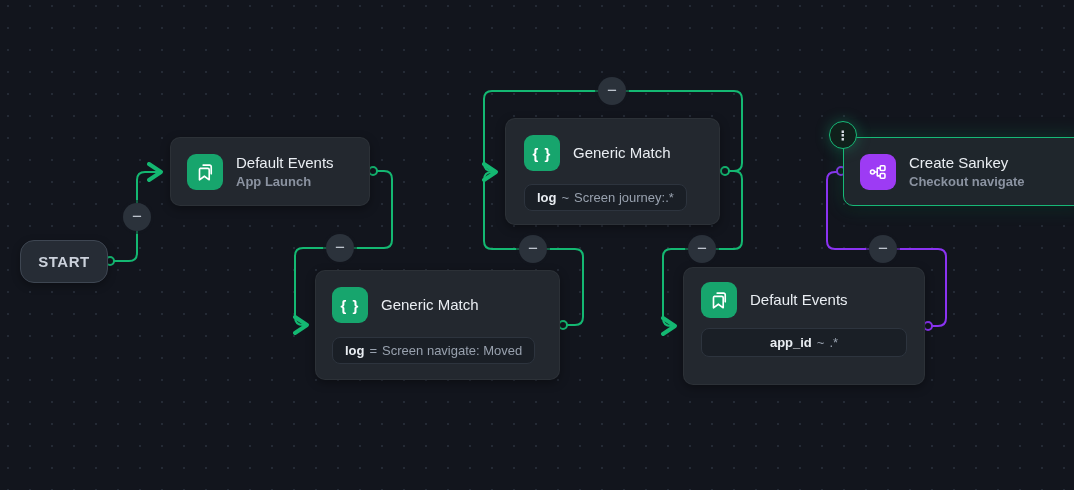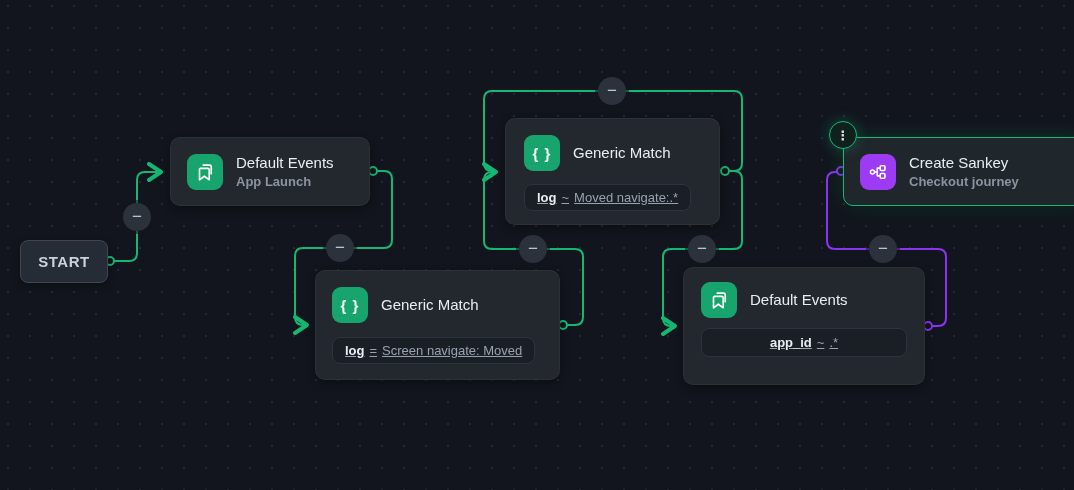--- a/index.html
+++ b/index.html
@@ -31,30 +31,30 @@
   }
   .icon-green  { background: #17a56d; }
   .icon-purple { background: #9d3bf4; }
   .braces { color: #ffffff; font-size: 15px; font-weight: 700; letter-spacing: 1px; }
   .node-title { font-size: 15px; font-weight: 500; color: #e9edf2; line-height: 20px; white-space: nowrap; }
   .node-sub   { font-size: 13px; font-weight: 700; color: #8b93a1; line-height: 17px; white-space: nowrap; }
 
   .pill {
     display: inline-flex; align-items: center; gap: 5px; box-sizing: border-box;
     background: #1a1f26; border: 1px solid #2d343e; border-radius: 8px;
-    padding: 5px 12px; font-size: 13px; color: #98a1ae; white-space: nowrap; text-decoration: underline;
+    padding: 5px 12px; font-size: 13px; color: #98a1ae; white-space: nowrap;
   }
   .pill .k { color: #e9edf2; font-weight: 700; }
   .pill-full { width: 100%; justify-content: center; }
 
   
   .start-node {
     position: absolute; left: 20px; top: 240px; width: 88px; height: 43px;
     box-sizing: border-box; background: #262c35; border: 1px solid #3e4652;
-    border-radius: 8px; display: flex; align-items: center; justify-content: center;
+    border-radius: 14px; display: flex; align-items: center; justify-content: center;
     box-shadow: 0 3px 8px rgba(0,0,0,0.3);
   }
   .start-label { font-size: 15px; font-weight: 600; letter-spacing: 0.5px; color: #ccd2dc; }
 
   
   .n-de1 { left: 170px; top: 137px; width: 200px; height: 69px; display: flex; align-items: center; padding: 0 16px; }
   .n-gm1 { left: 505px; top: 118px; width: 215px; height: 107px; padding: 16px 18px; }
   .n-gm2 { left: 315px; top: 270px; width: 245px; height: 110px; padding: 16px; }
   .n-de2 { left: 683px; top: 267px; width: 242px; height: 118px; padding: 14px 17px; }
   .n-sk  { left: 843px; top: 137px; width: 243px; height: 69px; display: flex; align-items: center; padding: 0 16px;
@@ -157,21 +157,21 @@
   <div class="node n-gm1">
     <div class="node-row">
       <div class="icon-sq icon-green">
         <span class="braces">{ }</span>
       </div>
       <div class="node-title">Generic Match</div>
     </div>
     <div class="pill">
       <span class="k">log</span>
       <span>~</span>
-      <span>Moved navigate:.*</span>
+      <span>Screen journey:.*</span>
     </div>
   </div>
 
   <div class="node n-gm2">
     <div class="node-row">
       <div class="icon-sq icon-green">
         <span class="braces">{ }</span>
       </div>
       <div class="node-title">Generic Match</div>
     </div>
@@ -207,21 +207,21 @@
         <svg width="22" height="22" viewBox="0 0 24 24" fill="none" stroke="#ffffff" stroke-width="1.7" stroke-linecap="round" stroke-linejoin="round">
           <circle cx="6" cy="12" r="2.2"></circle>
           <path d="M8.2 12h3"></path>
           <path d="M11.2 12 V7.8h3.2 M11.2 12 v4.2h3.2"></path>
           <rect x="14.4" y="5.2" width="5.2" height="5.2" rx="1"></rect>
           <rect x="14.4" y="13.6" width="5.2" height="5.2" rx="1"></rect>
         </svg>
       </div>
       <div>
         <div class="node-title">Create Sankey</div>
-        <div class="node-sub">Checkout journey</div>
+        <div class="node-sub">Checkout navigate</div>
       </div>
     </div>
   </div>
 
   <div class="kebab-badge">
     <span>⋮</span>
   </div>
 
 </div>
 

